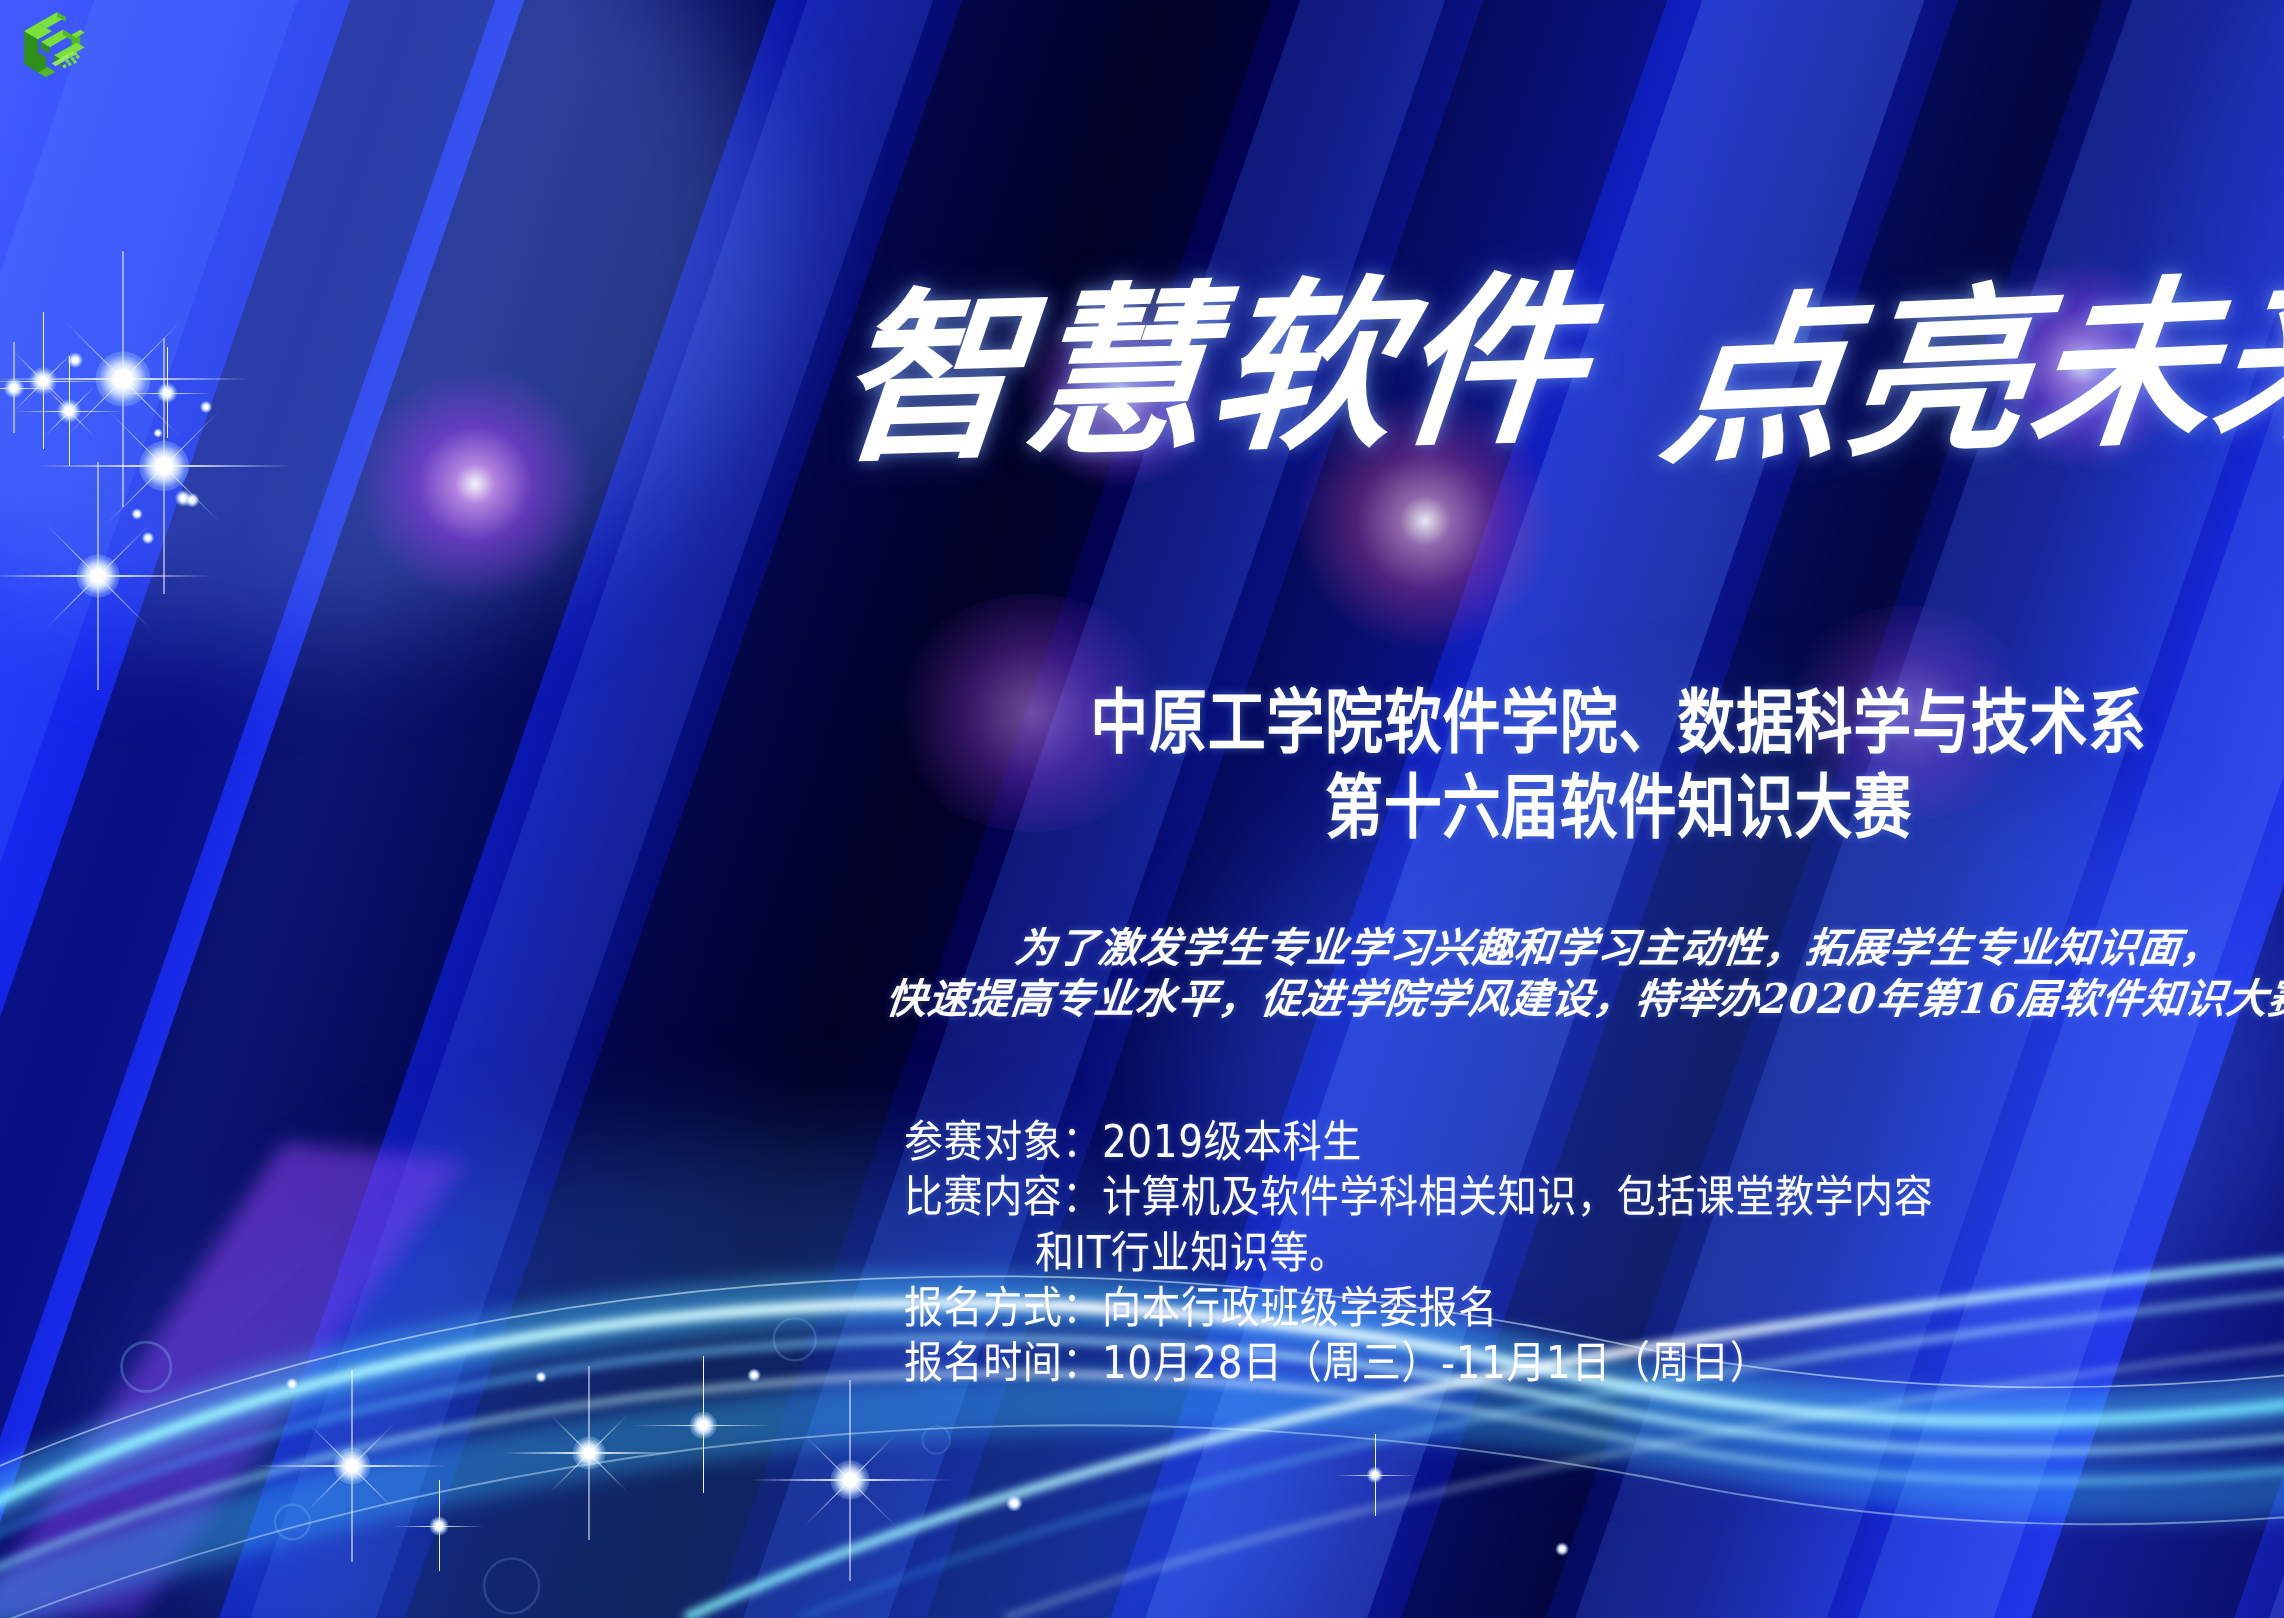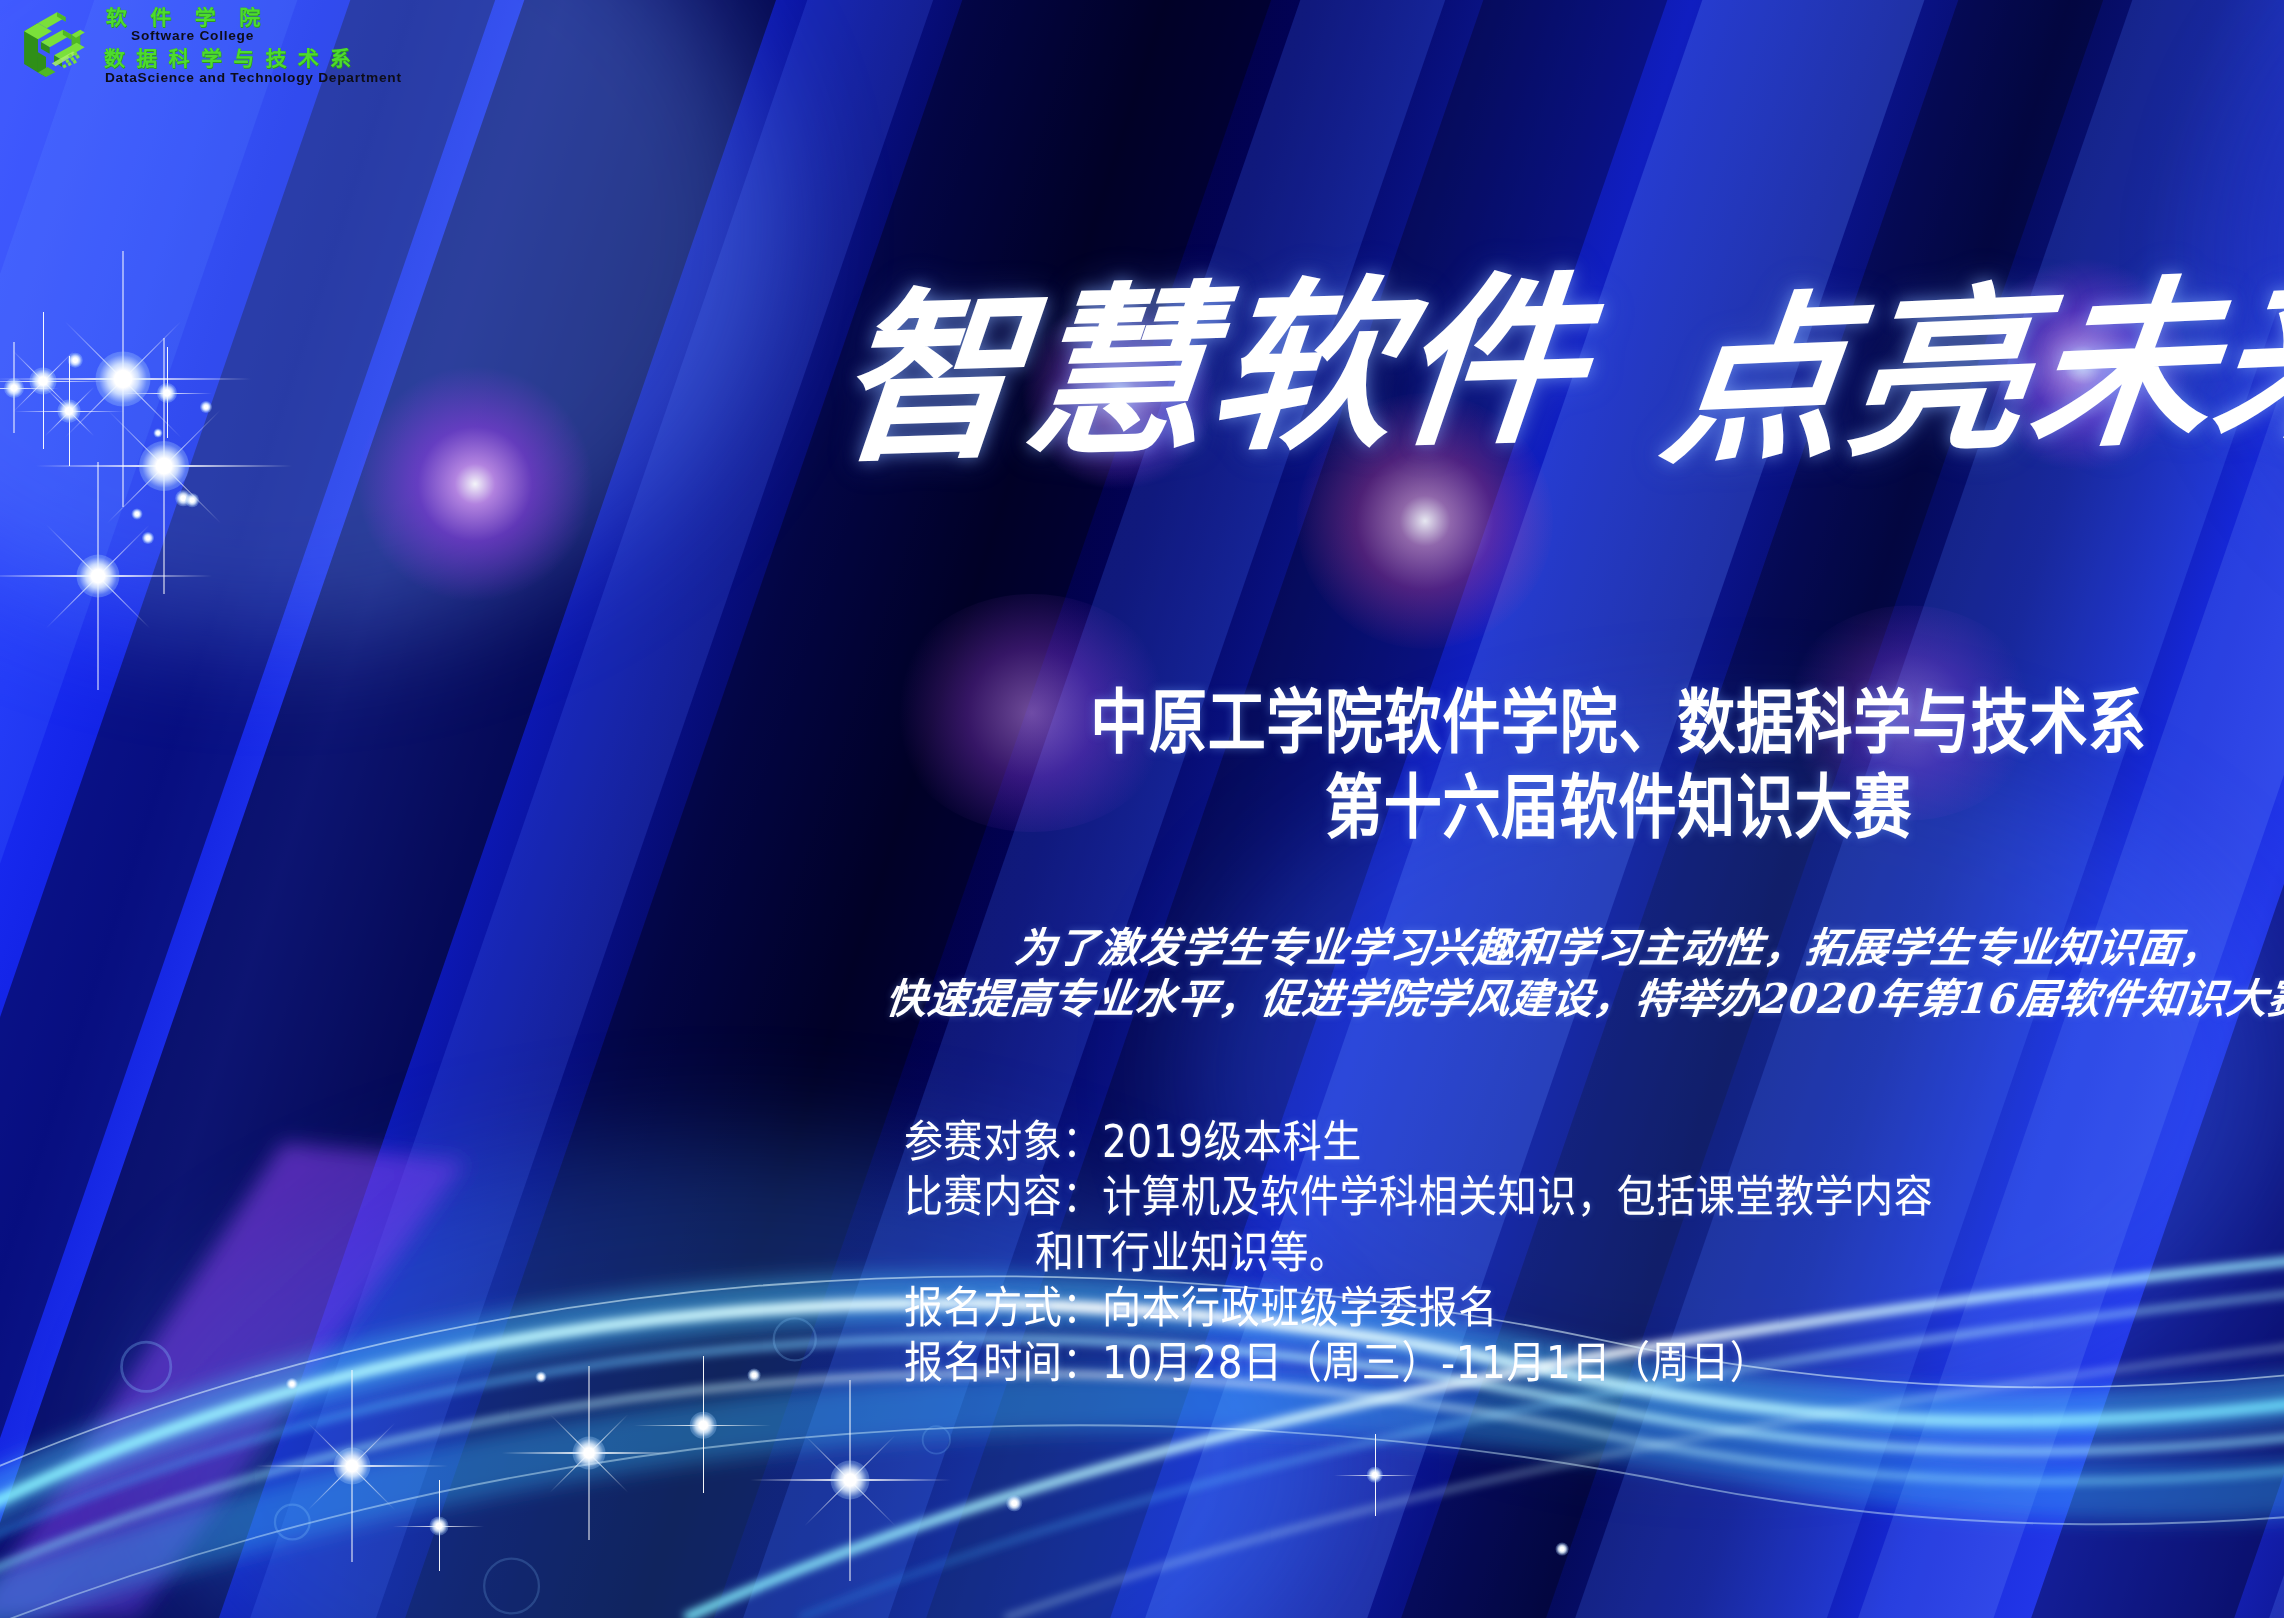--- a/index.html
+++ b/index.html
@@ -597,26 +597,20 @@
           <rect x="150" y="120" width="9" height="9" transform="rotate(-30 154 124)"></rect>
           <rect x="128" y="140" width="9" height="9" transform="rotate(-30 132 144)"></rect>
           <rect x="142" y="134" width="9" height="9" transform="rotate(-30 146 138)"></rect>
           <rect x="156" y="128" width="9" height="9" transform="rotate(-30 160 132)"></rect>
           <rect x="120" y="154" width="9" height="9" transform="rotate(-30 124 158)"></rect>
           <rect x="134" y="148" width="9" height="9" transform="rotate(-30 138 152)"></rect>
           <rect x="148" y="142" width="9" height="9" transform="rotate(-30 152 146)"></rect>
         </g>
       </g>
     </svg>
-    <div id="logo-text">
-      <div class="logo-cn r1">软 件 学 院</div>
-      <div class="logo-en e1">Software College</div>
-      <div class="logo-cn r2">数 据 科 学 与 技 术 系</div>
-      <div class="logo-en e2">DataScience and Technology Department</div>
-    </div>
   </div>
 
   <div id="hero-title">
     <div class="hero-seg one">智慧软件</div>
     <div class="hero-seg two">点亮未来</div>
   </div>
 
   <div id="subtitle-block">
     <div class="subtitle l1">中原工学院软件学院、数据科学与技术系</div>
     <div class="subtitle l2">第十六届软件知识大赛</div>

